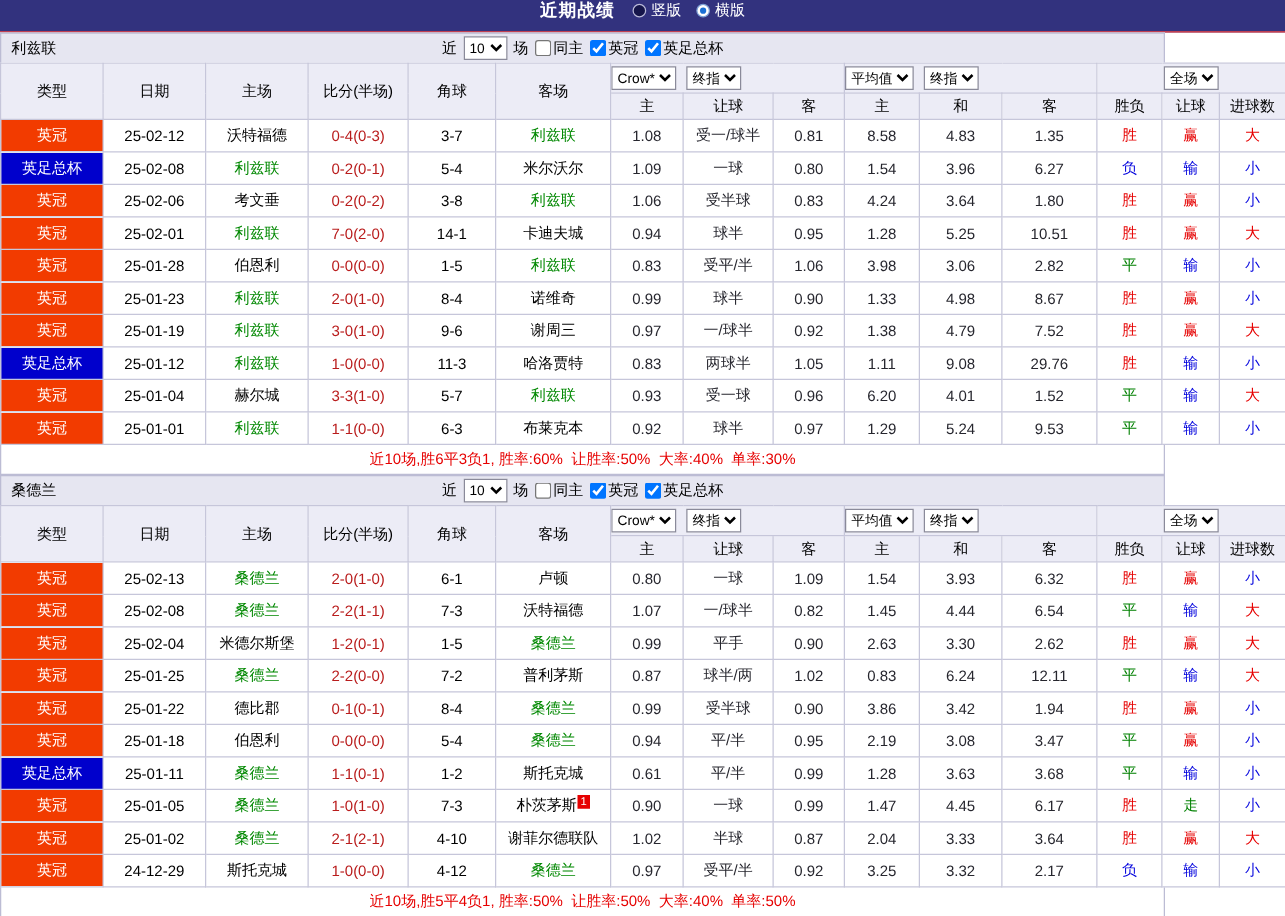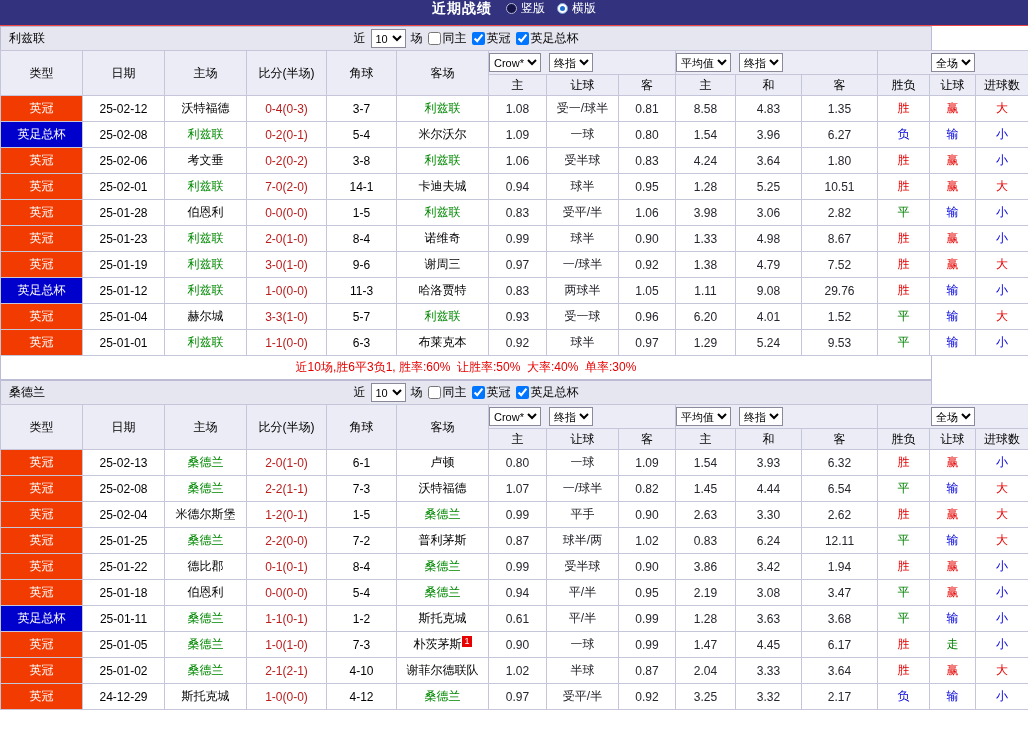--- a/index.html
+++ b/index.html
@@ -535,13 +535,14 @@
           <td class="odds">0.92</td>
           <td class="odds">3.25</td>
           <td class="odds">3.32</td>
           <td class="odds">2.17</td>
           <td class="res" style="color: rgb(0, 0, 221);">负</td>
           <td class="res" style="color: rgb(0, 0, 221);">输</td>
           <td class="res" style="color: rgb(0, 0, 221);">小</td>
         </tr>
       </tbody>
   </table>
+  <div class="summary">近10场,胜5平4负1, 胜率:50%  让胜率:50%  大率:40%  单率:50%</div>
 </section>
 
 </body></html>

